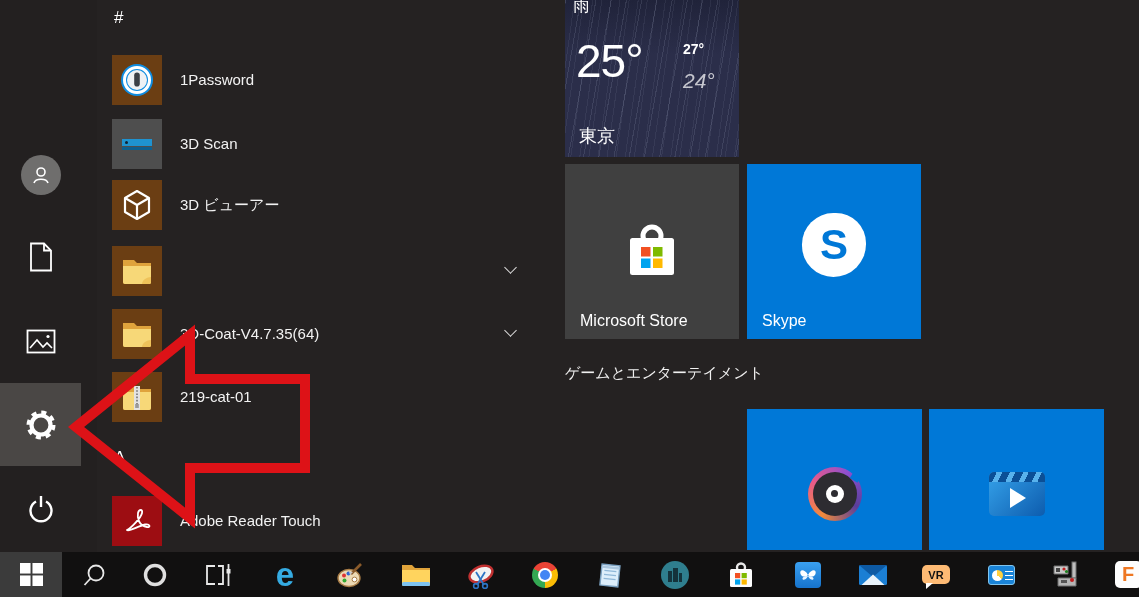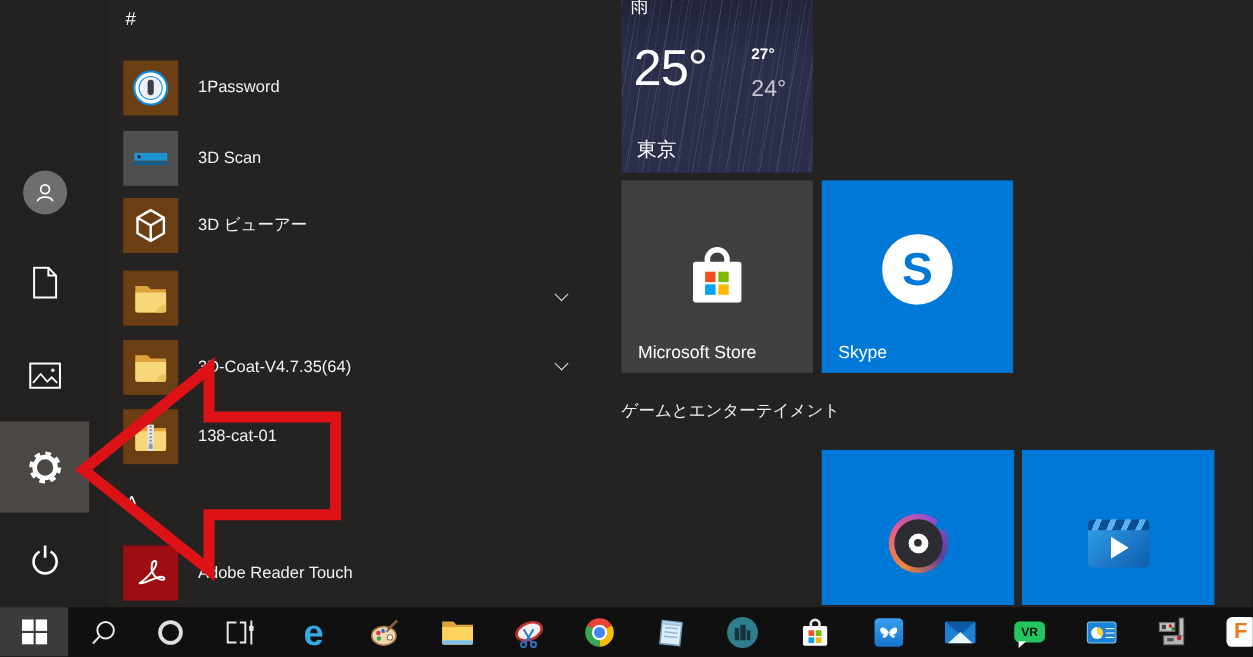--- a/index.html
+++ b/index.html
@@ -44,21 +44,21 @@
   .tile-label { position:absolute; left:15px; bottom:9px; font-size:16px; color:#fff; }
   .weather-tile { left:565px; top:0; width:174px; height:157px; background:#2b2e4a; overflow:hidden; }
   .weather-rain { position:absolute; inset:0;
       background-image:
         repeating-linear-gradient(100deg, rgba(205,215,240,.12) 0 1px, transparent 1px 15px),
         repeating-linear-gradient(98deg, rgba(205,215,240,.07) 0 1px, transparent 1px 9px),
         linear-gradient(#20233a 0%, rgba(32,35,58,0) 35%); }
   .w-cond { position:absolute; left:8px; top:-6px; font-size:17px; }
   .w-temp { position:absolute; left:11px; top:34px; font-size:46px; font-weight:300; letter-spacing:-1px; }
   .w-hi   { position:absolute; left:118px; top:41px; font-size:14px; font-weight:700; }
-  .w-lo   { position:absolute; left:118px; top:69px; font-size:21px; font-weight:300; color:rgba(255,255,255,.72); }
+  .w-lo   { position:absolute; left:118px; top:69px; font-size:21px; font-weight:300; color:rgba(255,255,255,.72);font-style:italic; }
   .w-city { position:absolute; left:14px; bottom:9px; font-size:18px;margin-top:12px; }
 
   .store-tile { left:565px; top:164px; width:174px; height:175px; background:#404040; }
   .skype-tile { left:747px; top:164px; width:174px; height:175px; background:#0078d7; }
   .groove-tile { left:747px; top:409px; width:175px; height:141px; background:#0078d7; }
   .movies-tile { left:929px; top:409px; width:175px; height:141px; background:#0078d7; }
   .tile-icon-center { position:absolute; inset:0; display:flex; align-items:center; justify-content:center; }
 
   .games-header { position:absolute; left:565px; top:364px; font-size:15px; color:#f0f0f0; }
 
@@ -100,21 +100,21 @@
     border-radius:50%; background:#4285f4; }
   .edge-e { font-size:33px; font-weight:700; color:#35abe2; line-height:1; }
   .teal-circle { position:relative; width:28px; height:28px; border-radius:50%;
                  background:#2f7e8e; overflow:hidden; }
   .teal-circle .b1 { position:absolute; left:7px; top:10px; width:4px; height:11px; background:#14333c; }
   .teal-circle .b2 { position:absolute; left:12px; top:7px; width:5px; height:14px; background:#14333c; }
   .teal-circle .b3 { position:absolute; left:18px; top:12px; width:3px; height:9px; background:#14333c; }
   .butterfly-tile { width:26px; height:26px; border-radius:4px;
                     background:linear-gradient(#3aa0f0,#1673cc);
                     display:flex; align-items:center; justify-content:center; }
-  .vr-bubble { position:relative; width:28px; height:19px; background:#22c55e; border-radius:5px;
+  .vr-bubble { position:relative; width:28px; height:19px; background:#fdba74; border-radius:5px;
                display:flex; align-items:center; justify-content:center;
                font-size:11px; font-weight:700; color:#111; }
   .vr-bubble .tail { position:absolute; left:4px; bottom:-5px; width:0; height:0;
                      border-top:6px solid #fff; border-right:7px solid transparent; }
   .disp-rect { position:relative; width:27px; height:20px; background:#1a84d8;
                border:1px solid #7fc4ee; border-radius:3px; }
   .disp-rect .pie { position:absolute; left:3px; top:4px; width:11px; height:11px; border-radius:50%;
                     background:conic-gradient(#ffd040 0 130deg,#fff 130deg 360deg); }
   .disp-rect .l1,.disp-rect .l2,.disp-rect .l3 { position:absolute; left:16px; width:8px; height:1.6px; background:#fff; }
   .disp-rect .l1{top:5px}.disp-rect .l2{top:9px}.disp-rect .l3{top:13px}
@@ -231,21 +231,21 @@
     <div class="app-row" style="top:372px;">
       <div class="app-tile tile-brown">
         <svg width="34" height="30" viewBox="0 0 34 30">
           <path d="M3 4 h11 l3 3 h14 v19 a2 2 0 0 1 -2 2 h-24 a2 2 0 0 1 -2 -2 z" fill="#dfa33c"></path>
           <path d="M3 10 h28 v16 a2 2 0 0 1 -2 2 h-24 a2 2 0 0 1 -2 -2 z" fill="#f7d878"></path>
           <rect x="14" y="4" width="6" height="24" fill="#e3e3e3"></rect>
           <line x1="17" y1="5" x2="17" y2="22" stroke="#8a8a8a" stroke-width="2" stroke-dasharray="1.6 1.6"></line>
           <rect x="15.2" y="22" width="3.6" height="4" fill="#9a9a9a"></rect>
         </svg>
       </div>
-      <div class="app-label">138-cat-01</div>
+      <div class="app-label">219-cat-01</div>
     </div>
 
     <div class="sec-head" style="top:446px;">A</div>
 
     <div class="app-row" style="top:496px;">
       <div class="app-tile tile-red">
         <svg width="32" height="30" viewBox="0 0 32 30">
           <path d="M6 24 C10 22 20 12 21 7 C22 3 18 3 17 7 C16 12 18 20 26 21 C30 21.5 29 17.5 24 18.5 C17 20 8 26 6 24 Z" fill="none" stroke="#fff" stroke-width="1.8" stroke-linejoin="round"></path>
         </svg>
       </div>

